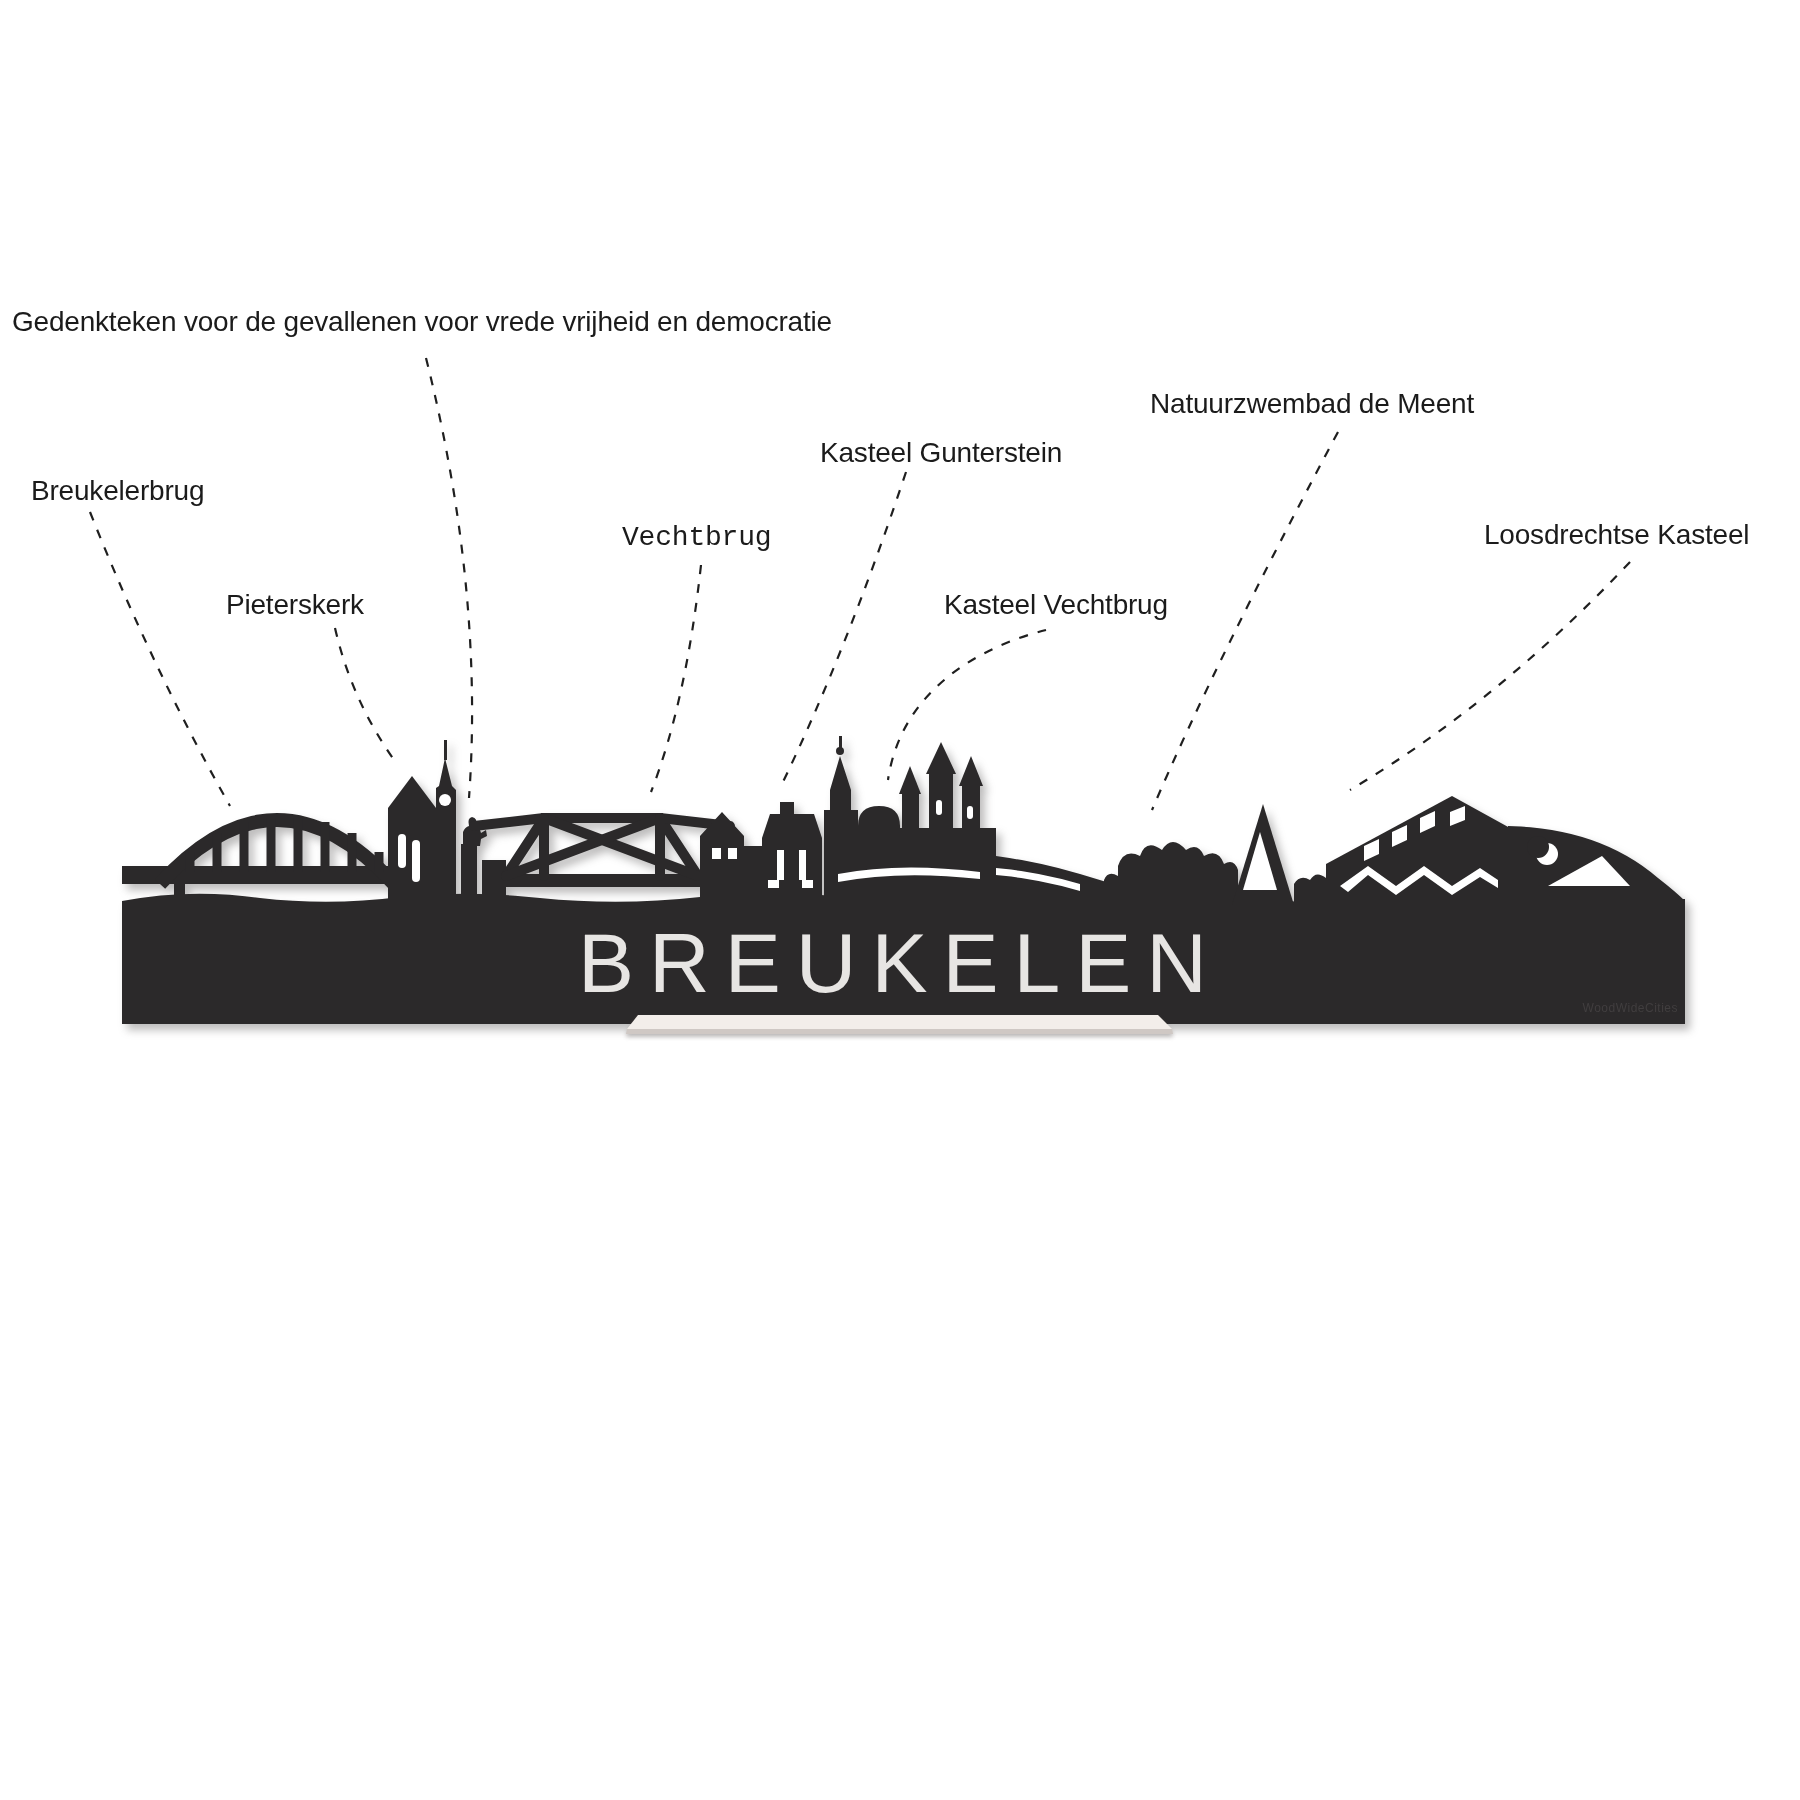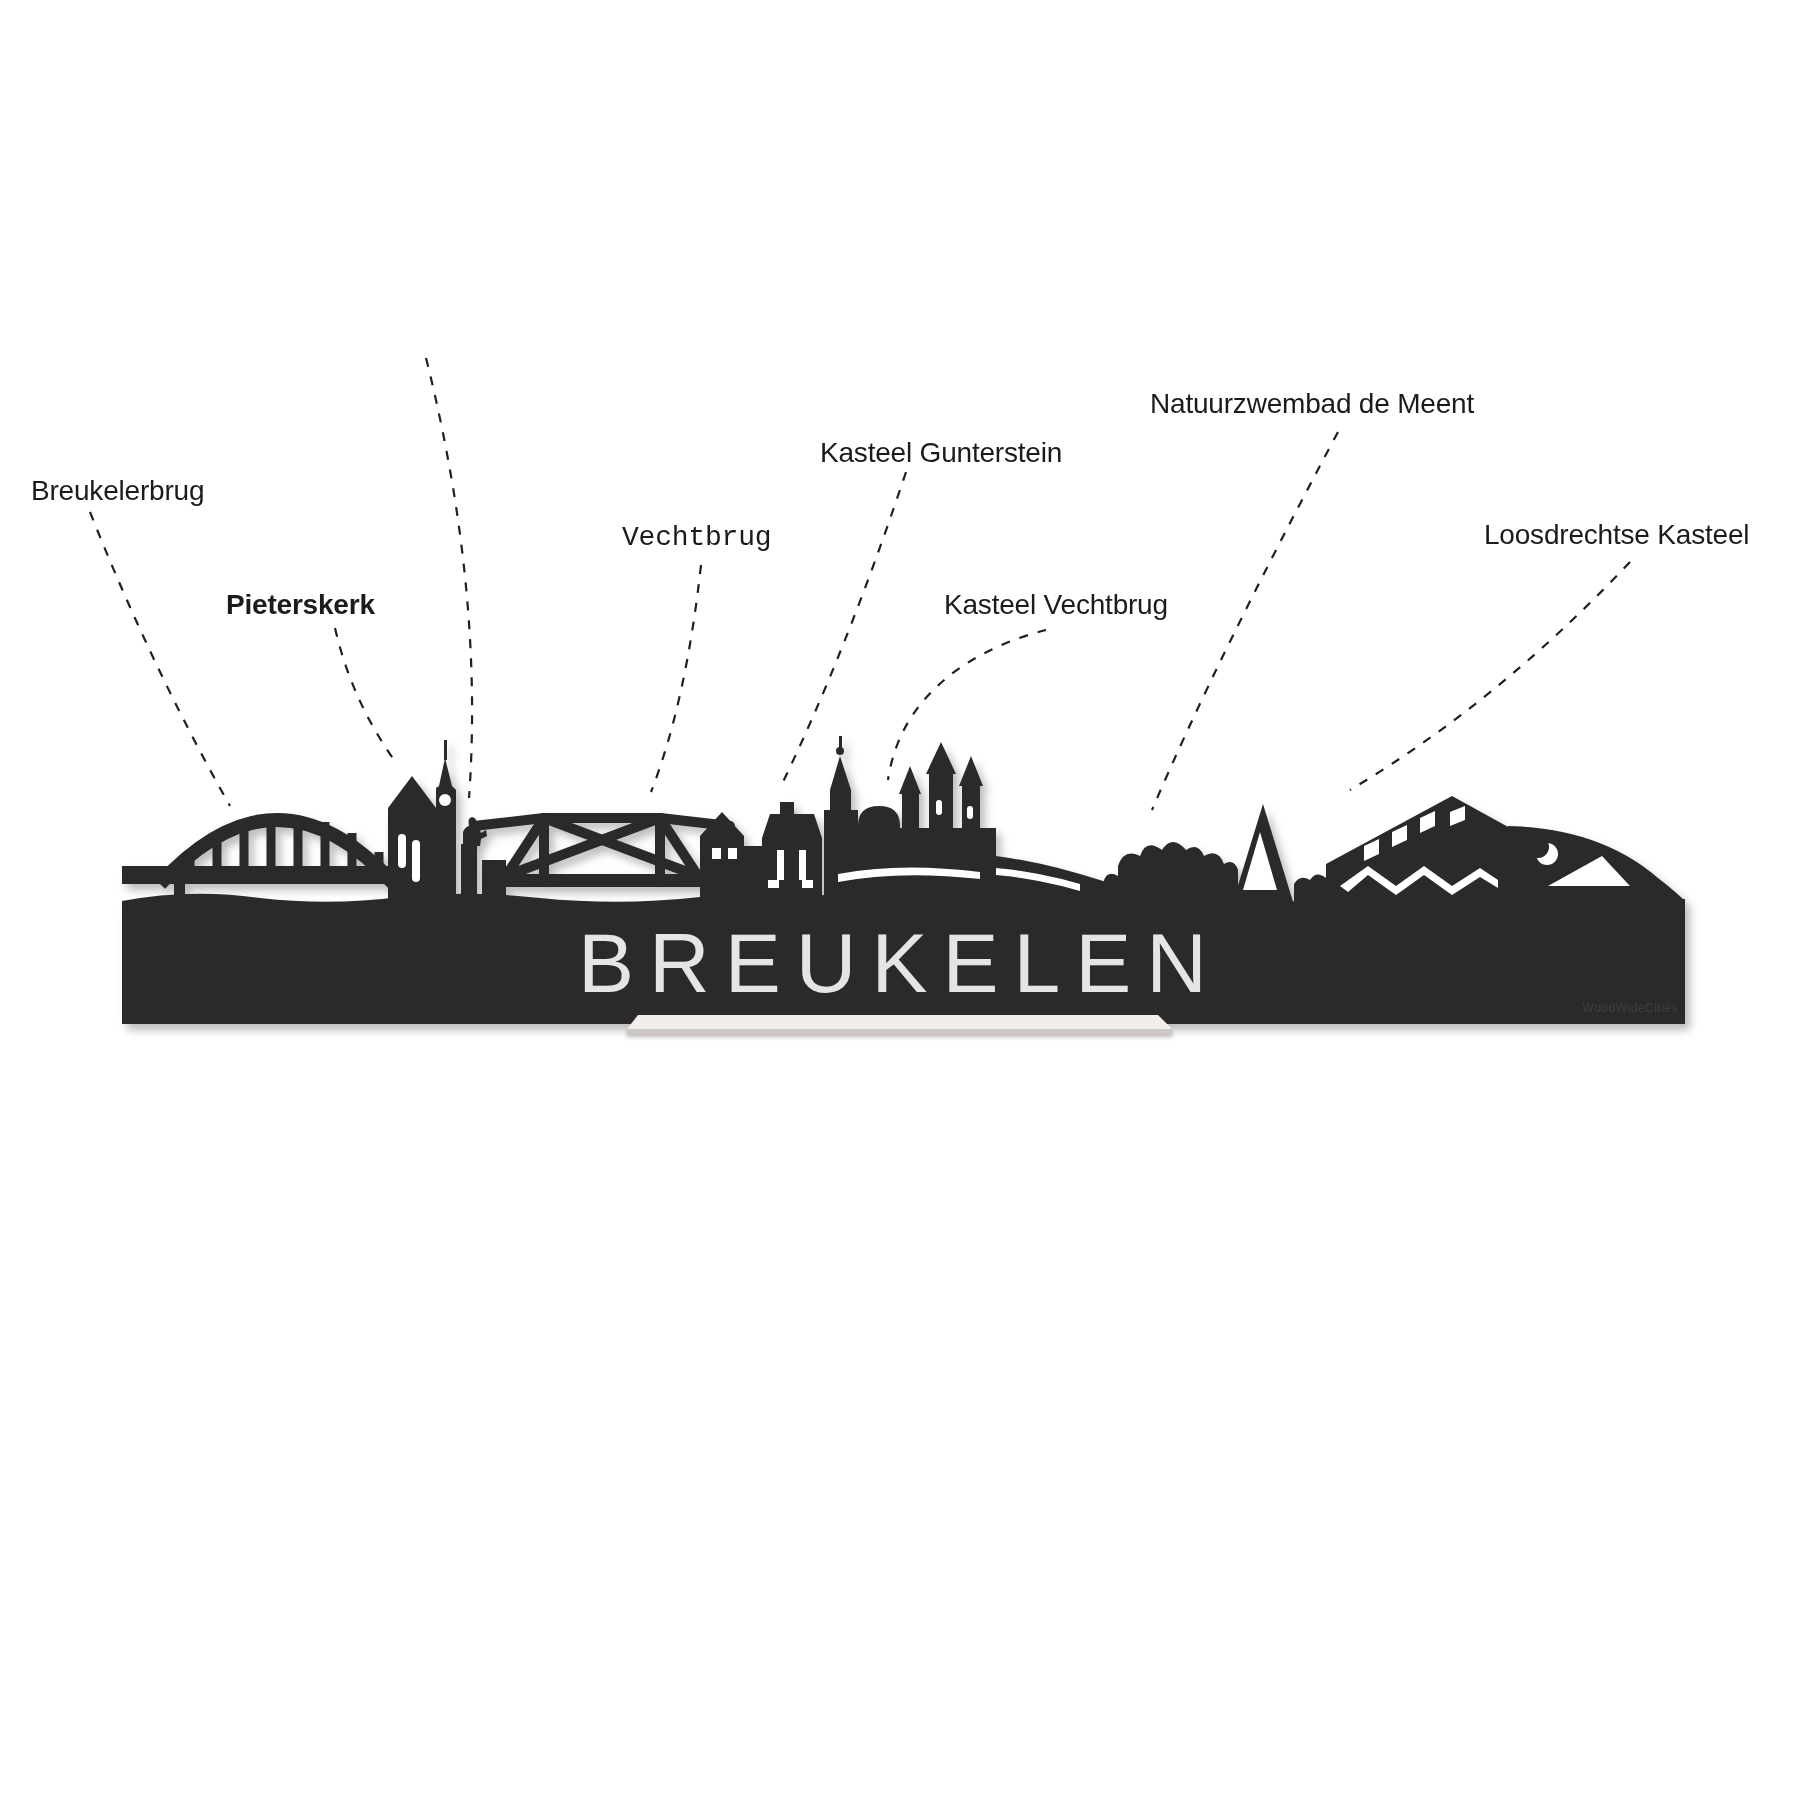--- a/index.html
+++ b/index.html
@@ -10,39 +10,40 @@
   .label{
     position:absolute;color:#1b1b1b;font-size:28px;letter-spacing:-0.2px;
     white-space:nowrap;font-weight:400;
   }
   .lbl-gedenkteken{left:12px;top:306px;}
   .lbl-natuurzwembad{left:1150px;top:388px;}
   .lbl-gunterstein{left:820px;top:437px;}
   .lbl-breukelerbrug{left:6px;top:475px;margin-left:25px;}
   .lbl-vechtbrug{left:622px;top:522px;font-family:Liberation Mono, monospace;}
   .lbl-loosdrechtse{left:1484px;top:519px;}
-  .lbl-pieterskerk{left:226px;top:589px;font-weight:bold;}
+  .lbl-pieterskerk{left:226px;top:589px;}
   .lbl-nijenrode{left:944px;top:589px;}
   svg.scene{position:absolute;left:0;top:0;}
   .skyline-g{filter:drop-shadow(5px 6px 4px rgba(90,88,88,0.40));}
   .stand-g{filter:drop-shadow(0px 3px 2px rgba(120,115,112,0.45));}
   .callout{stroke:#1f1f1f;stroke-width:2.2;fill:none;stroke-dasharray:9 10;}
   text.cityname{
     font-family:"Liberation Sans",sans-serif;font-weight:300;
     fill:#e7e5e3;letter-spacing:15px;font-size:84px;
   }
   text.watermark{
     font-family:"Liberation Sans",sans-serif;font-size:12px;fill:#413e3f;letter-spacing:0.5px;
   }
 </style>
 </head>
 <body>
 
 <div class="canvas">
 
+  <div class="label lbl-gedenkteken">Gedenkteken voor de gevallenen voor vrede vrijheid en democratie</div>
   <div class="label lbl-natuurzwembad">Natuurzwembad de Meent</div>
   <div class="label lbl-gunterstein">Kasteel Gunterstein</div>
   <div class="label lbl-breukelerbrug">Breukelerbrug</div>
   <div class="label lbl-vechtbrug">Vechtbrug</div>
   <div class="label lbl-loosdrechtse">Loosdrechtse Kasteel</div>
   <div class="label lbl-pieterskerk">Pieterskerk</div>
   <div class="label lbl-nijenrode">Kasteel Vechtbrug</div>
 
   <svg class="scene" width="1800" height="1800" viewBox="0 0 1800 1800">
 

